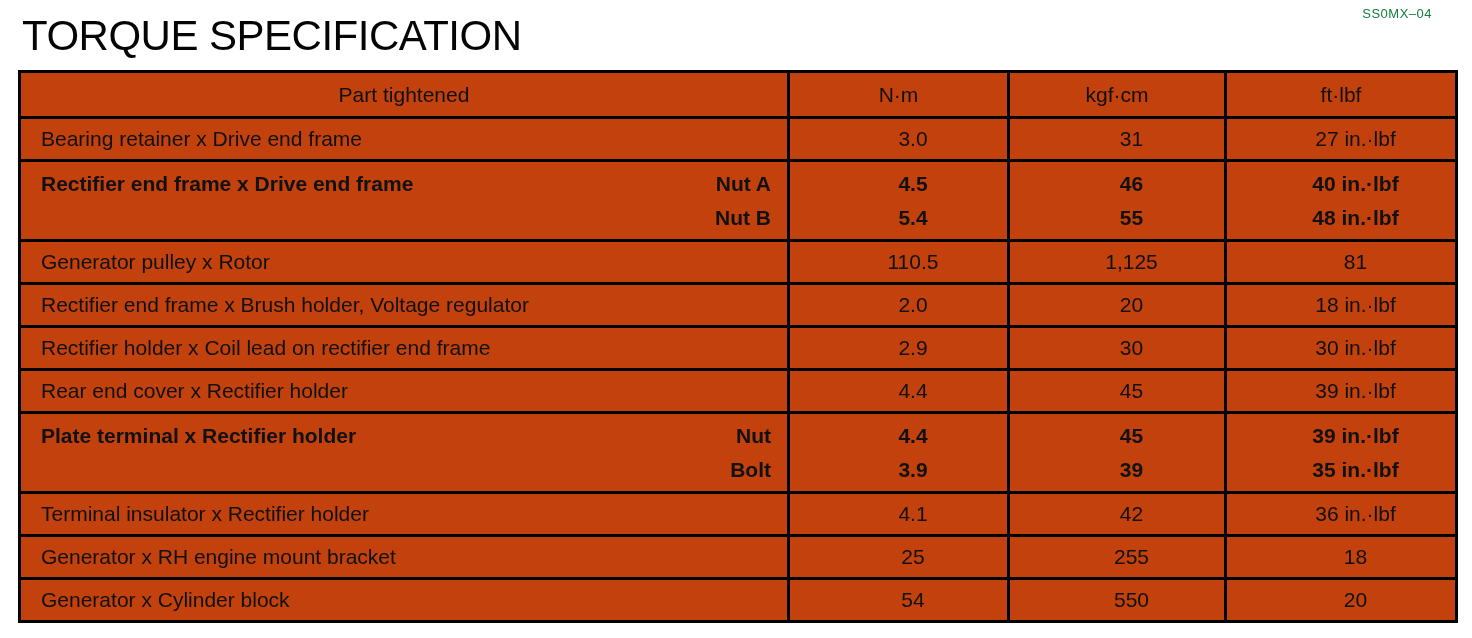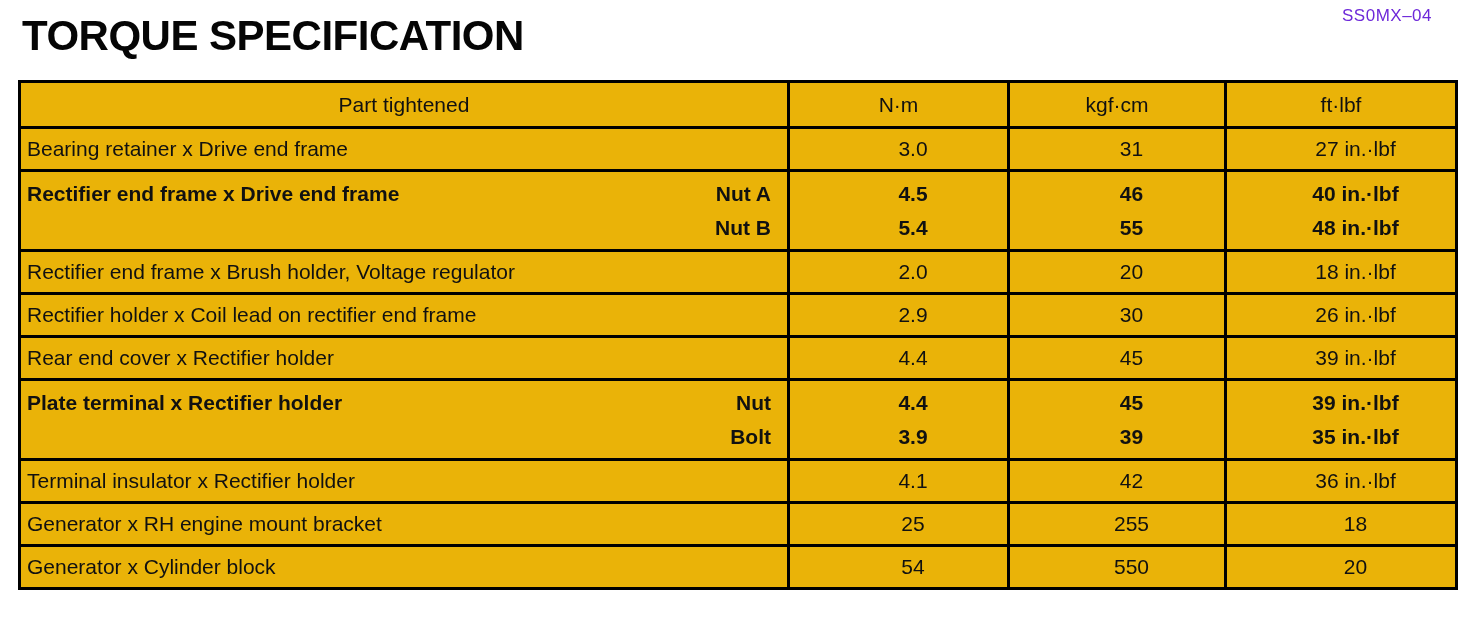--- a/index.html
+++ b/index.html
@@ -8,50 +8,50 @@
     background: #ffffff;
     width: 1472px; height: 638px;
     font-family: "Liberation Sans", sans-serif;
     color: #111111;
     overflow: hidden;
   }
   .page { position: relative; width: 1472px; height: 638px; background: #ffffff; }
 
   .doc-code {
     position: absolute; top: 6px; right: 40px;
-    font-size: 17px; letter-spacing: 0.5px; color: #6d28d9;
+    font-size: 13px; letter-spacing: 0.5px; color: #15803d;
   }
 
   .title {
     position: absolute; top: 12px; left: 22px;
     margin: 0;
-    font-size: 42px; font-weight: bold; letter-spacing: -0.5px;
+    font-size: 42px; font-weight: normal; letter-spacing: -0.5px;
     color: #050505;
     white-space: nowrap;
   }
 
   table.spec-table {
-    position: absolute; top: 80px; left: 18px;
+    position: absolute; top: 70px; left: 18px;
     width: 1437px;
     border-collapse: collapse;
     table-layout: fixed;
-    background: #eab308;
+    background: #c2410c;
   }
   table.spec-table th, table.spec-table td {
     border: 3px solid #000000;
     padding: 3px 0;
     font-size: 21px;
     font-weight: normal;
     color: #111111;
     vertical-align: middle;
   }
   thead th { height: 46px; text-align: center; }
 
   .line { height: 34px; display: flex; align-items: center; }
-  .part-line { justify-content: space-between; padding: 0 14px 0 6px; }
+  .part-line { justify-content: space-between; padding: 0 14px 0 20px; }
   .part-name { text-align: left; white-space: nowrap; }
   .sub-label { white-space: nowrap; padding-right: 2px; }
   .val-line { justify-content: center; padding-left: 29px; }
 
   tr.single td { height: 43px; }
   tr.double td { height: 80px; font-weight: bold; }
 </style>
 </head>
 <body>
 
@@ -112,20 +112,37 @@
             <div class="line val-line">55</div>
           </td>
           <td>
             <div class="line val-line">40 in.·lbf</div>
             <div class="line val-line">48 in.·lbf</div>
           </td>
         </tr>
         <tr class="single">
           <td>
             <div class="line part-line">
+              <span class="part-name">Generator pulley x Rotor</span>
+              <span class="sub-label"></span>
+            </div>
+          </td>
+          <td>
+            <div class="line val-line">110.5</div>
+          </td>
+          <td>
+            <div class="line val-line">1,125</div>
+          </td>
+          <td>
+            <div class="line val-line">81</div>
+          </td>
+        </tr>
+        <tr class="single">
+          <td>
+            <div class="line part-line">
               <span class="part-name">Rectifier end frame x Brush holder, Voltage regulator</span>
               <span class="sub-label"></span>
             </div>
           </td>
           <td>
             <div class="line val-line">2.0</div>
           </td>
           <td>
             <div class="line val-line">20</div>
           </td>
@@ -140,21 +157,21 @@
               <span class="sub-label"></span>
             </div>
           </td>
           <td>
             <div class="line val-line">2.9</div>
           </td>
           <td>
             <div class="line val-line">30</div>
           </td>
           <td>
-            <div class="line val-line">26 in.·lbf</div>
+            <div class="line val-line">30 in.·lbf</div>
           </td>
         </tr>
         <tr class="single">
           <td>
             <div class="line part-line">
               <span class="part-name">Rear end cover x Rectifier holder</span>
               <span class="sub-label"></span>
             </div>
           </td>
           <td>

